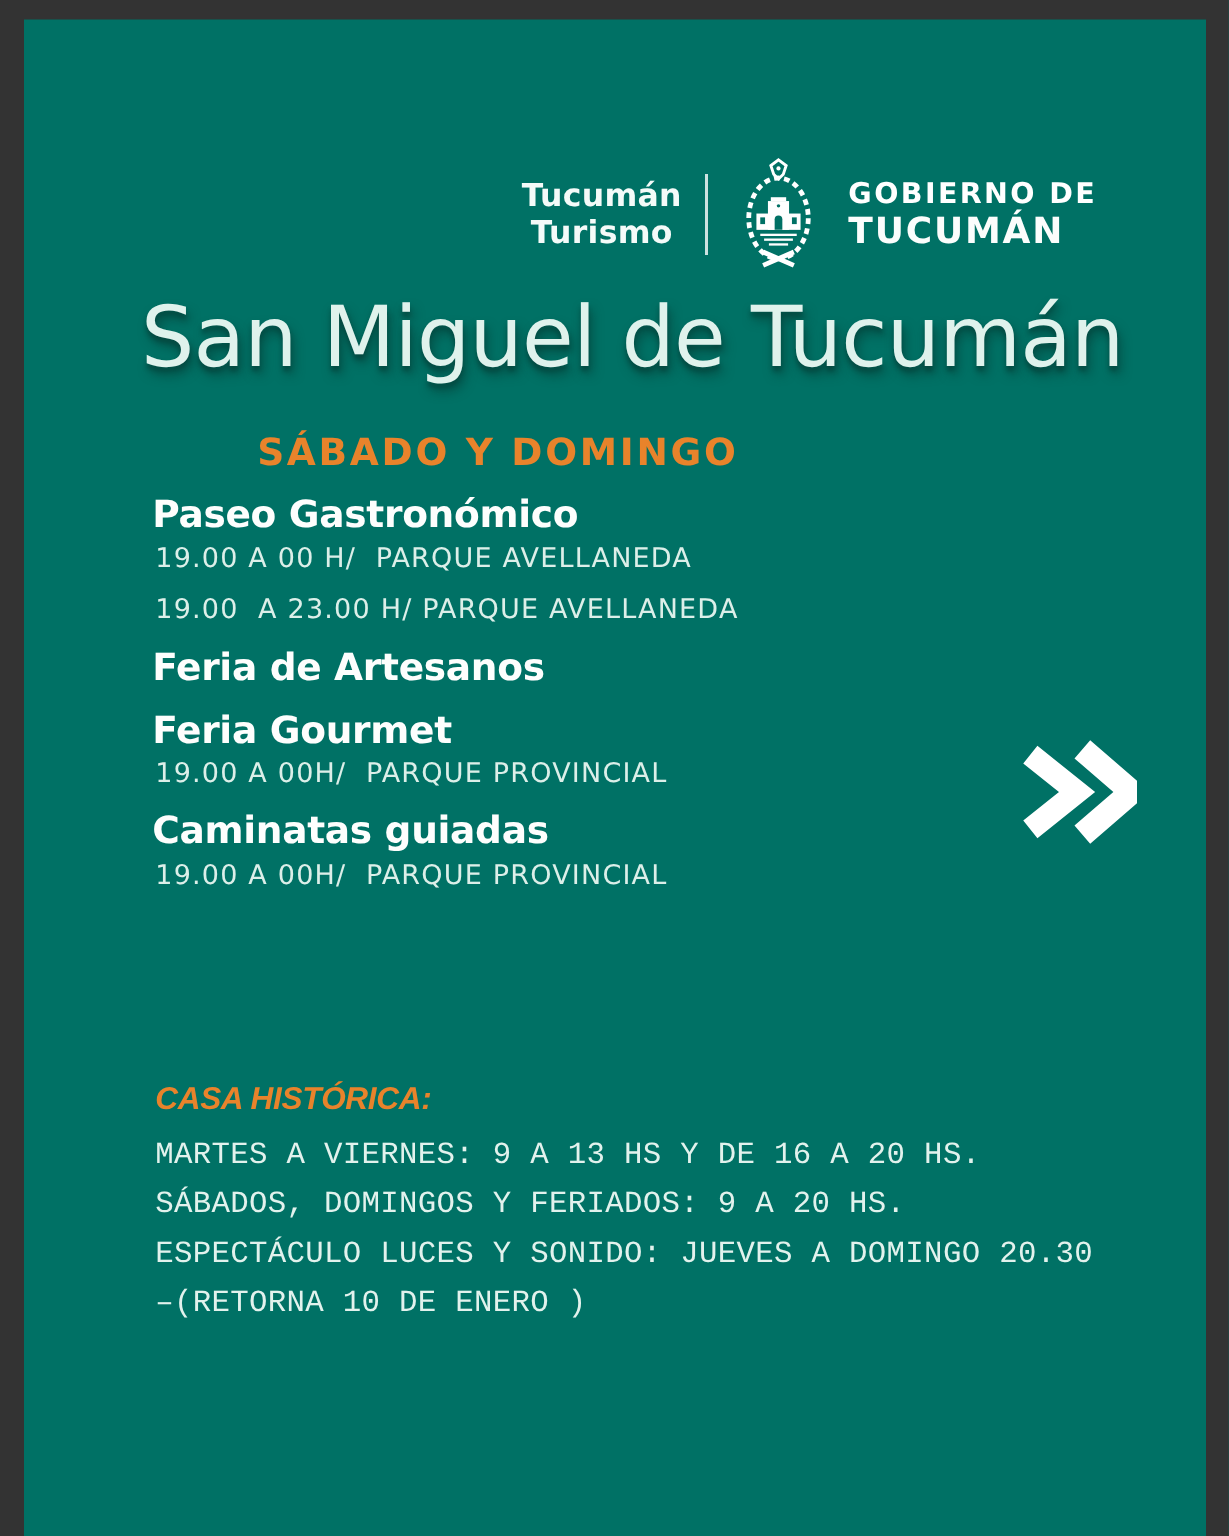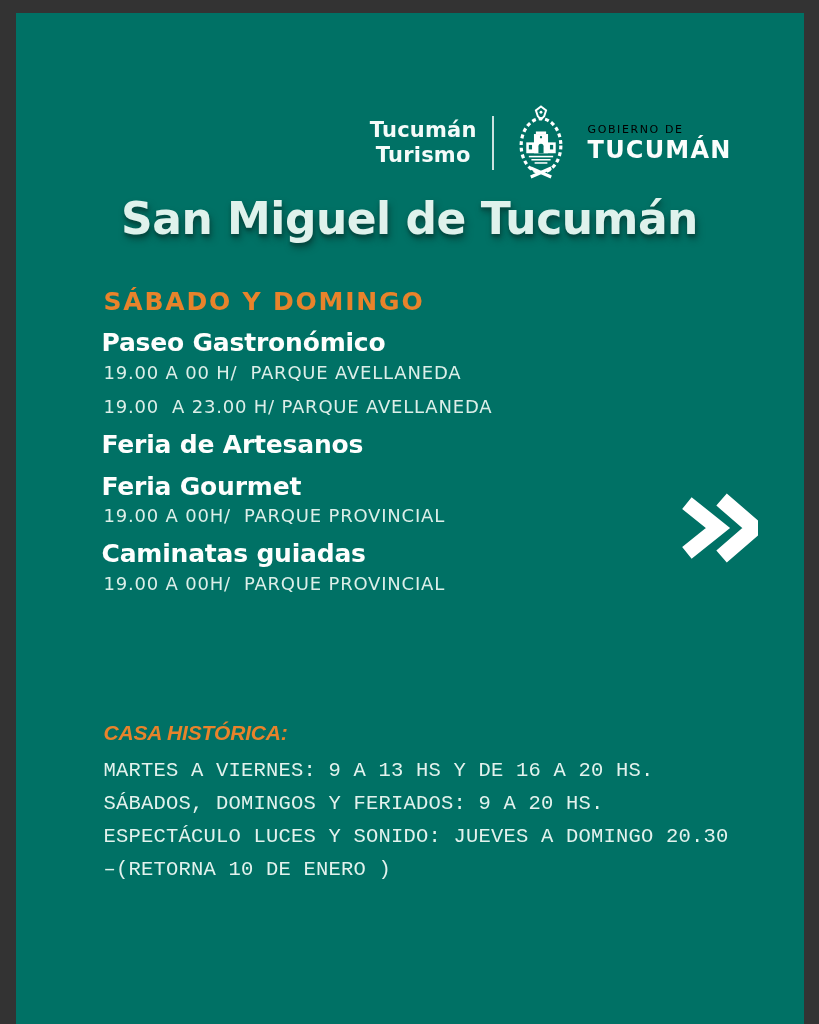--- a/index.html
+++ b/index.html
@@ -25,36 +25,37 @@
     position:absolute;top:92px;right:72px;
     display:flex;align-items:center;gap:15px;
   }
   .brand-left{
     text-align:center;font-weight:bold;font-size:21px;line-height:1.18;
     color:#F4FBF9;letter-spacing:.2px;
   }
   .brand-sep{width:2px;height:54px;background:rgba(255,255,255,.8);}
   .crest{width:64px;height:76px;display:block;}
   .brand-right{line-height:1;}
-  .brand-right .gob{font-size:11px;letter-spacing:1.6px;font-weight:400;color:#000000;}
+  .brand-right .gob{font-size:19px;letter-spacing:1.6px;font-weight:700;color:#ffffff;}
   .brand-right .tuc{font-size:24px;font-weight:bold;letter-spacing:1.2px;margin-top:3px;color:#FBFDFC;}
   
   .title{
-    position:absolute;top:180px;left:0;width:100%;
+    position:absolute;top:180px;left:12px;width:100%;
     margin:0;text-align:center;
-    font-size:44px;font-weight:bold;letter-spacing:-.5px;
+    font-size:56px;font-weight:normal;letter-spacing:-.5px;
     color:var(--title);
     text-shadow:2px 5px 7px var(--shadow), 0 3px 3px rgba(7,54,47,.45);
   }
   
   .events{position:absolute;left:86px;top:274px;}
   .section-label{
     margin:0 0 13px 2px;
     font-size:25px;font-weight:bold;letter-spacing:1.8px;
     color:var(--orange);
+    text-align:right;
   }
   .event{margin:0 0 13px 0;}
   .event-name{
     margin:0;font-size:25px;font-weight:bold;line-height:1.15;
     color:var(--white);letter-spacing:-.2px;
   }
   .event-details{
     margin:4px 0 0 2px;font-size:18px;line-height:1.2;
     color:var(--mint);letter-spacing:.8px;white-space:pre;
   }

